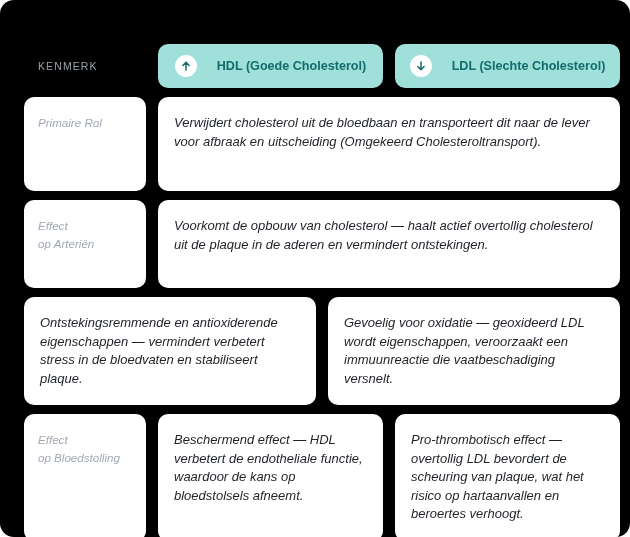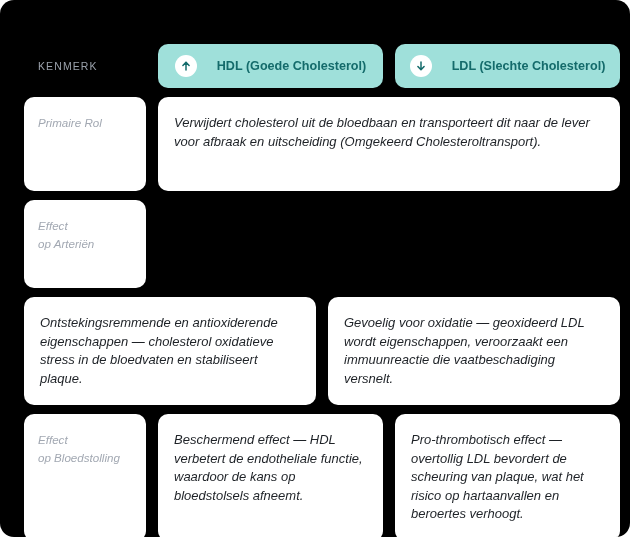--- a/index.html
+++ b/index.html
@@ -156,25 +156,28 @@
       <div class="cell col-data">
         <span class="cell-text">Verwijdert cholesterol uit de bloedbaan en transporteert dit naar de lever voor afbraak en uitscheiding (Omgekeerd Cholesteroltransport).</span>
       </div>
     </div>
 
     <div class="table-row body-row row-2">
       <div class="cell col-feature">
         <span class="feature-label">Effect
 op Arteriën</span>
       </div>
+      <div class="cell col-data">
+        <span class="cell-text">Voorkomt de opbouw van cholesterol — haalt actief overtollig cholesterol uit de plaque in de aderen en vermindert ontstekingen.</span>
+      </div>
     </div>
 
     <div class="table-row body-row row-3">
       <div class="cell col-data">
-        <span class="cell-text">Ontstekingsremmende en antioxiderende eigenschappen — cholesterol oxidatieve stress in de bloedvaten en stabiliseert plaque.</span>
+        <span class="cell-text">Ontstekingsremmende en antioxiderende eigenschappen — vermindert verbetert stress in de bloedvaten en stabiliseert plaque.</span>
       </div>
       <div class="cell col-data">
         <span class="cell-text">Gevoelig voor oxidatie — geoxideerd LDL wordt eigenschappen, veroorzaakt een immuunreactie die vaatbeschadiging versnelt.</span>
       </div>
     </div>
 
     <div class="table-row body-row row-4">
       <div class="cell col-feature">
         <span class="feature-label">Effect
 op Bloedstolling</span>

